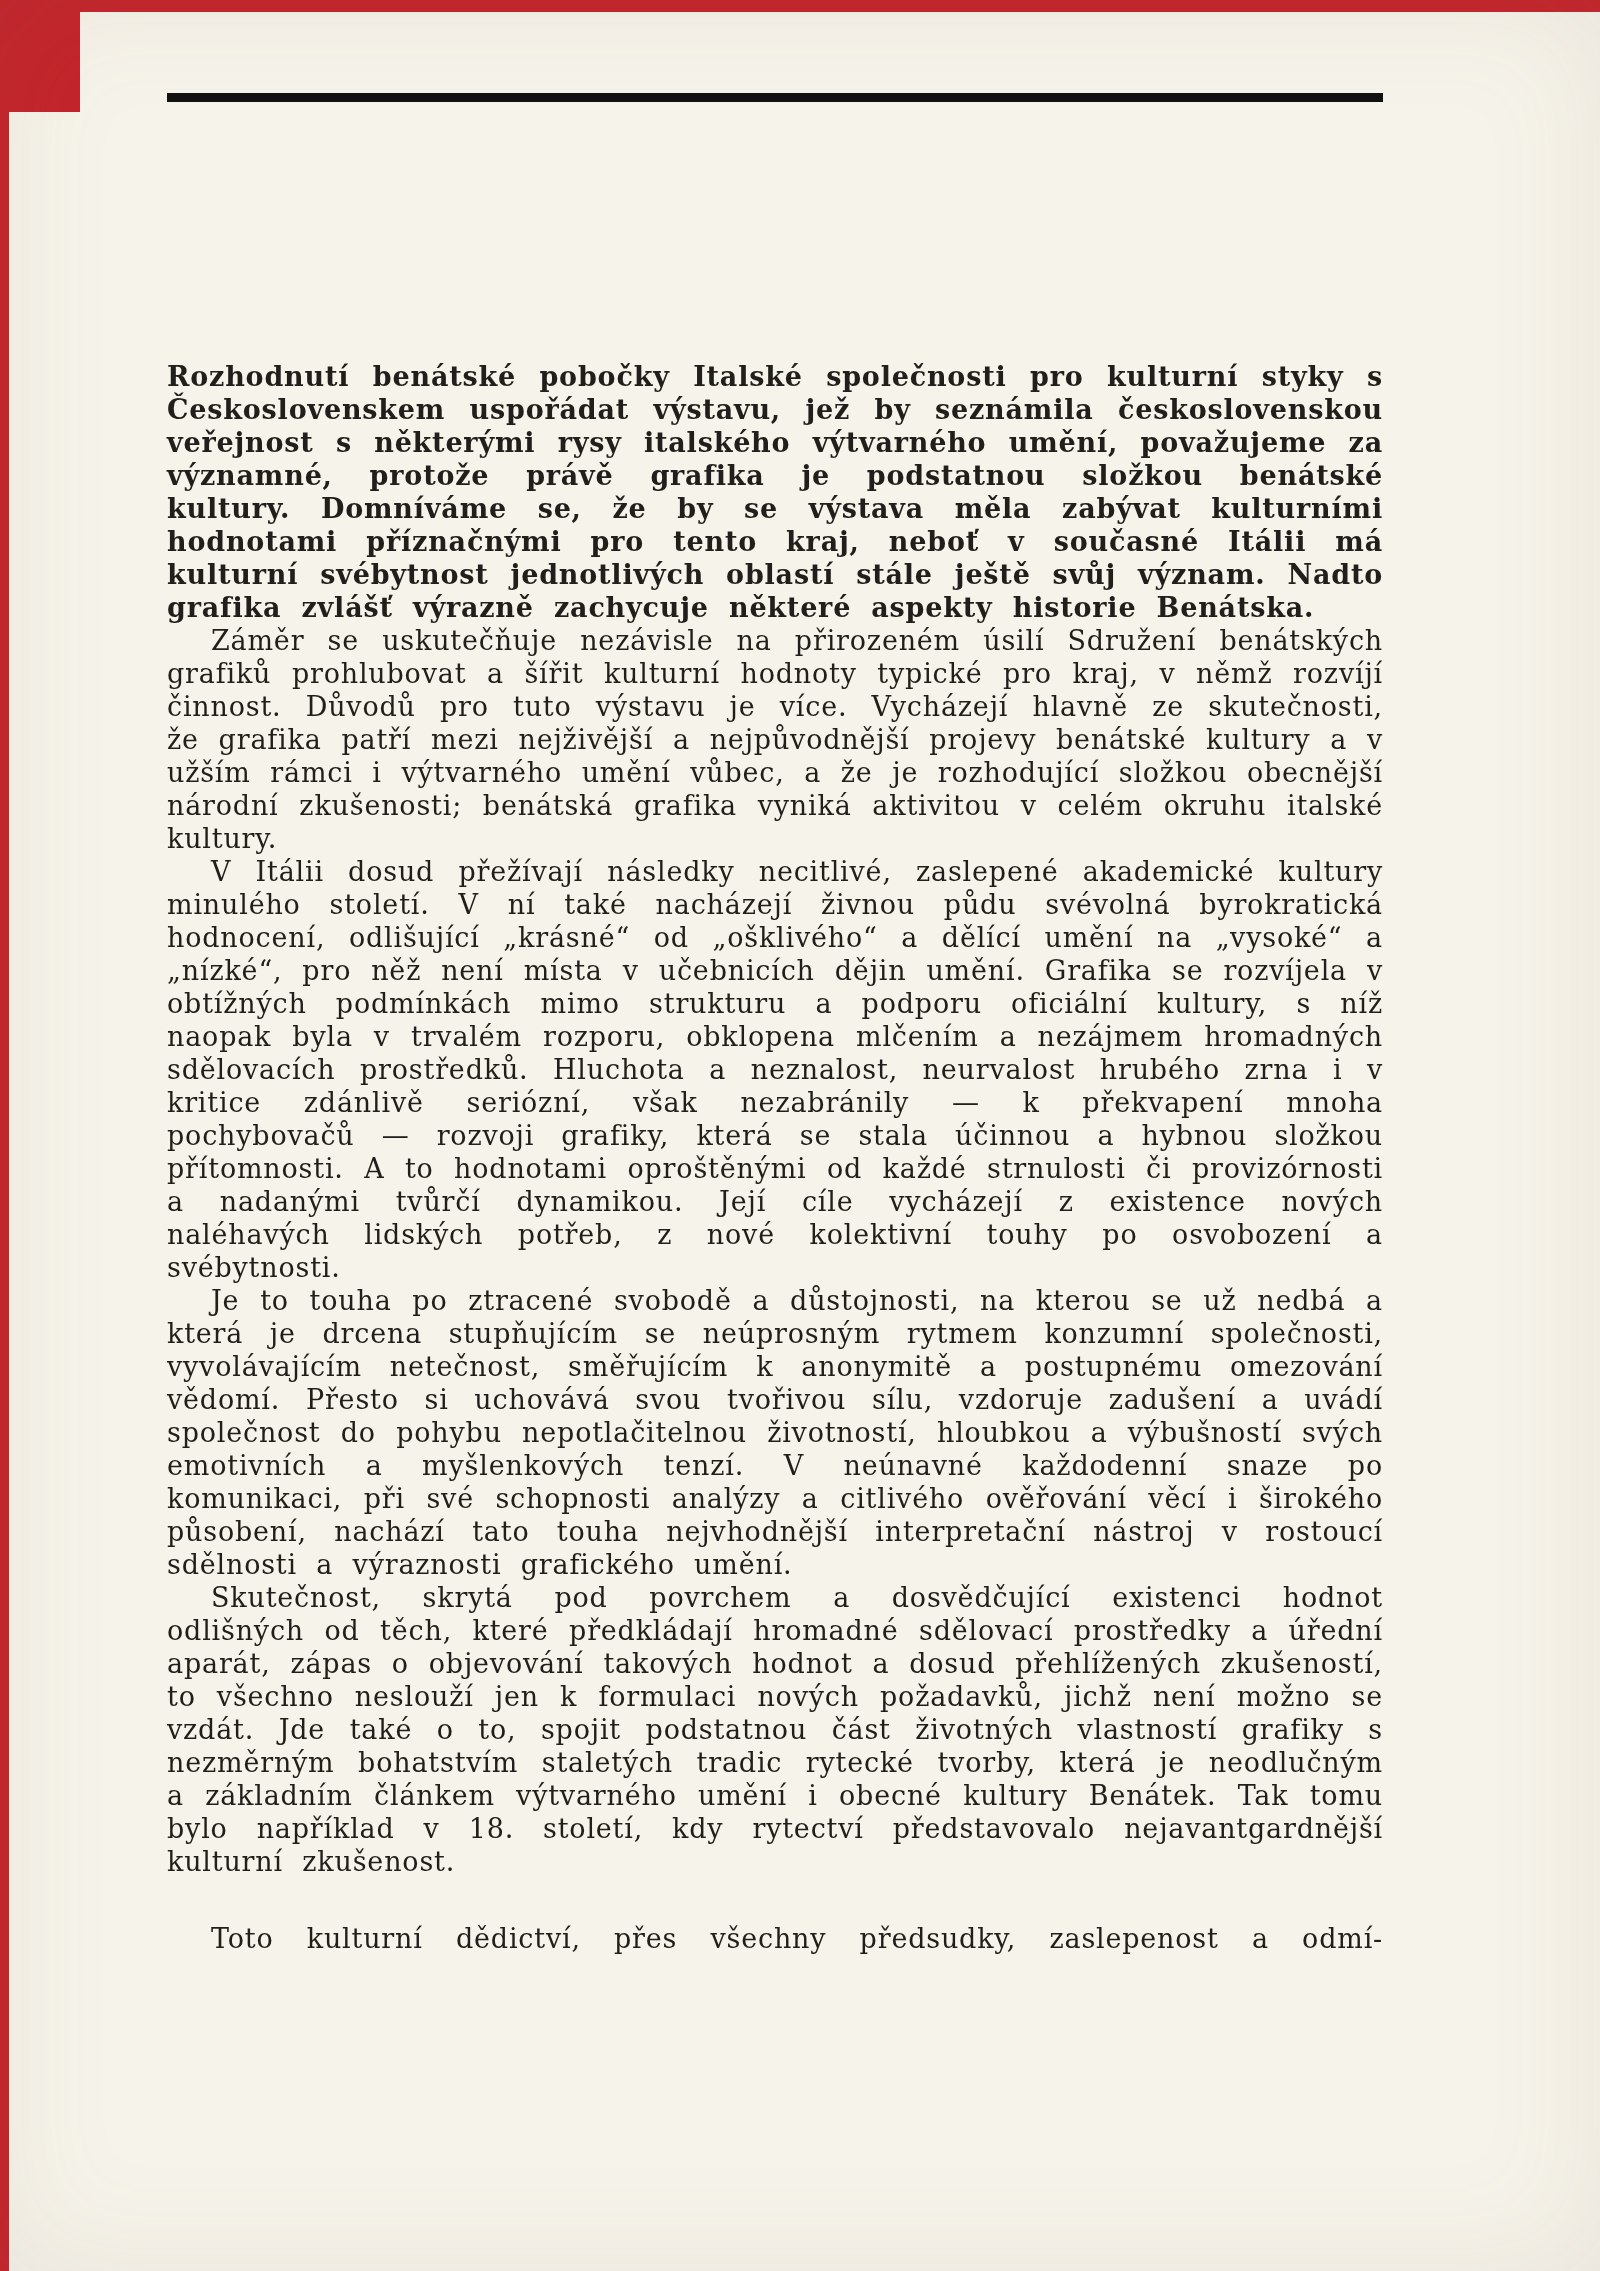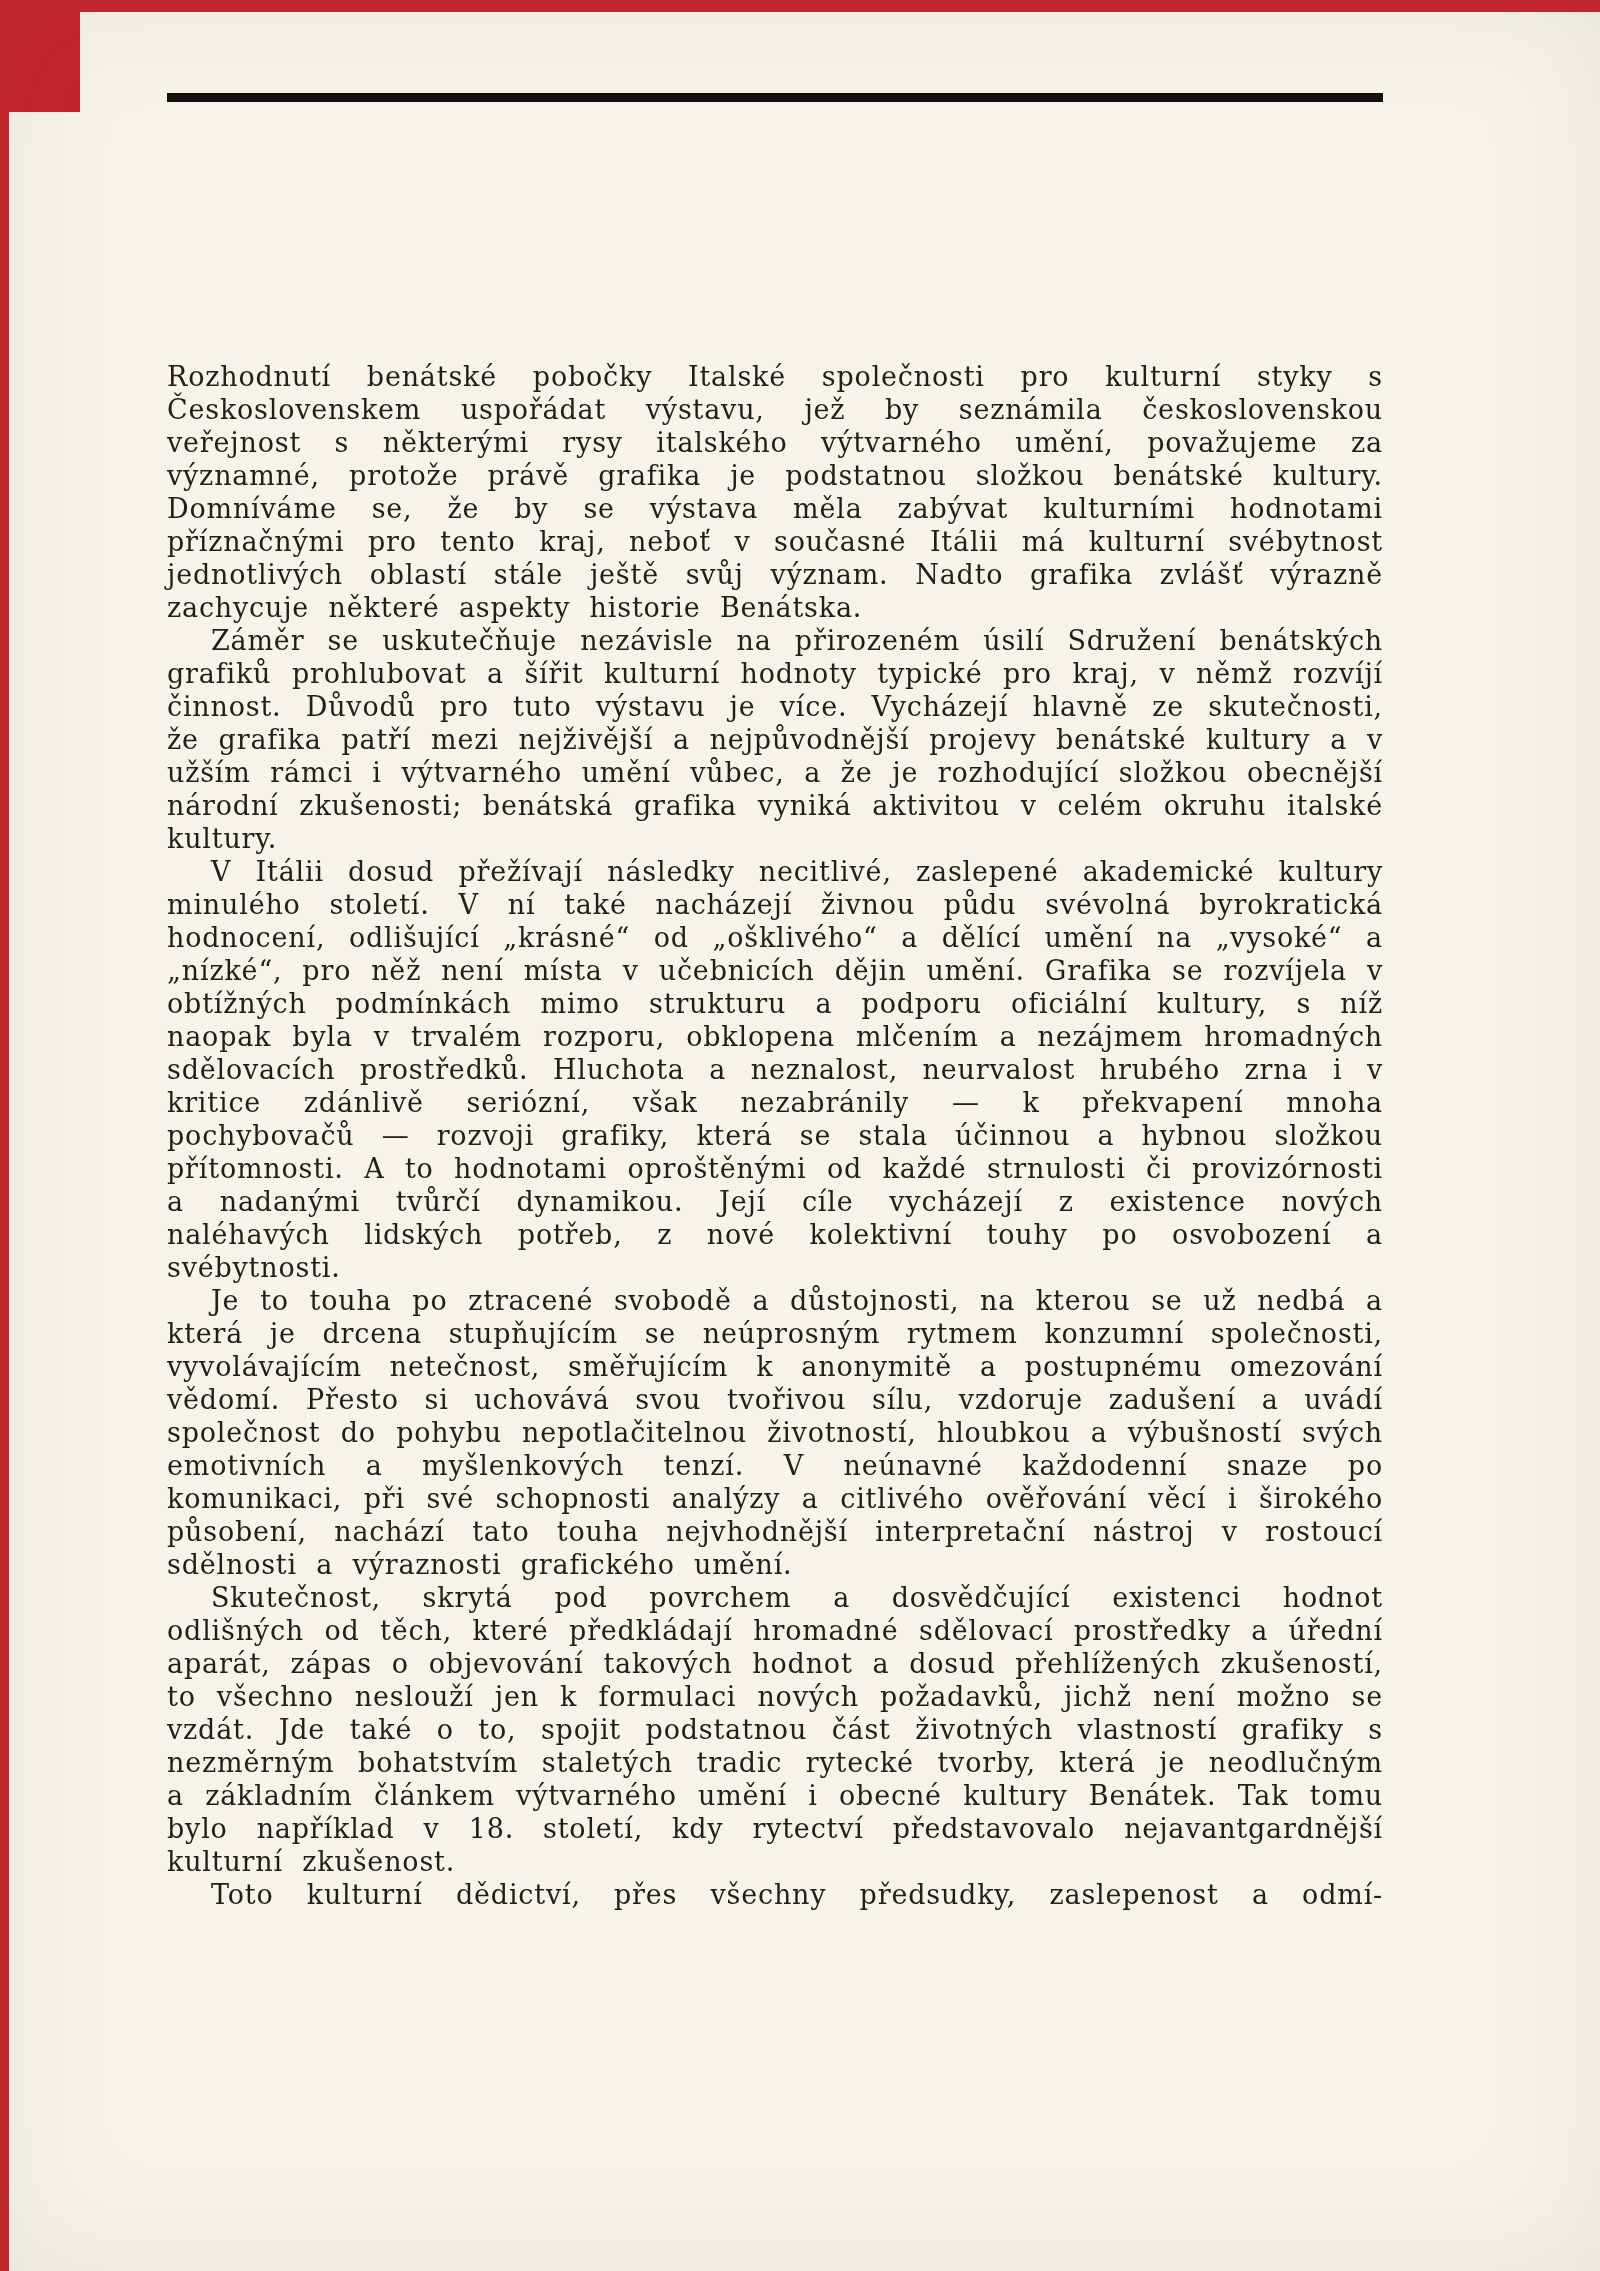--- a/index.html
+++ b/index.html
@@ -51,23 +51,25 @@
     hyphens: auto;
     -webkit-hyphens: auto;
   }
   .text-block p {
     margin: 0;
     padding: 0;
     text-indent: 44px;
   }
   .text-block p.no-indent {
     text-indent: 0;
+    font-weight: bold;
   }
   .text-block p.justify-last {
     text-align-last: justify;
+    margin-top: 44px;
   }
   
   .paper-shade {
     position: absolute;
     inset: 0;
     pointer-events: none;
     box-shadow: inset 0 0 120px rgba(120,110,90,0.10);
   }
 </style>
 </head>

